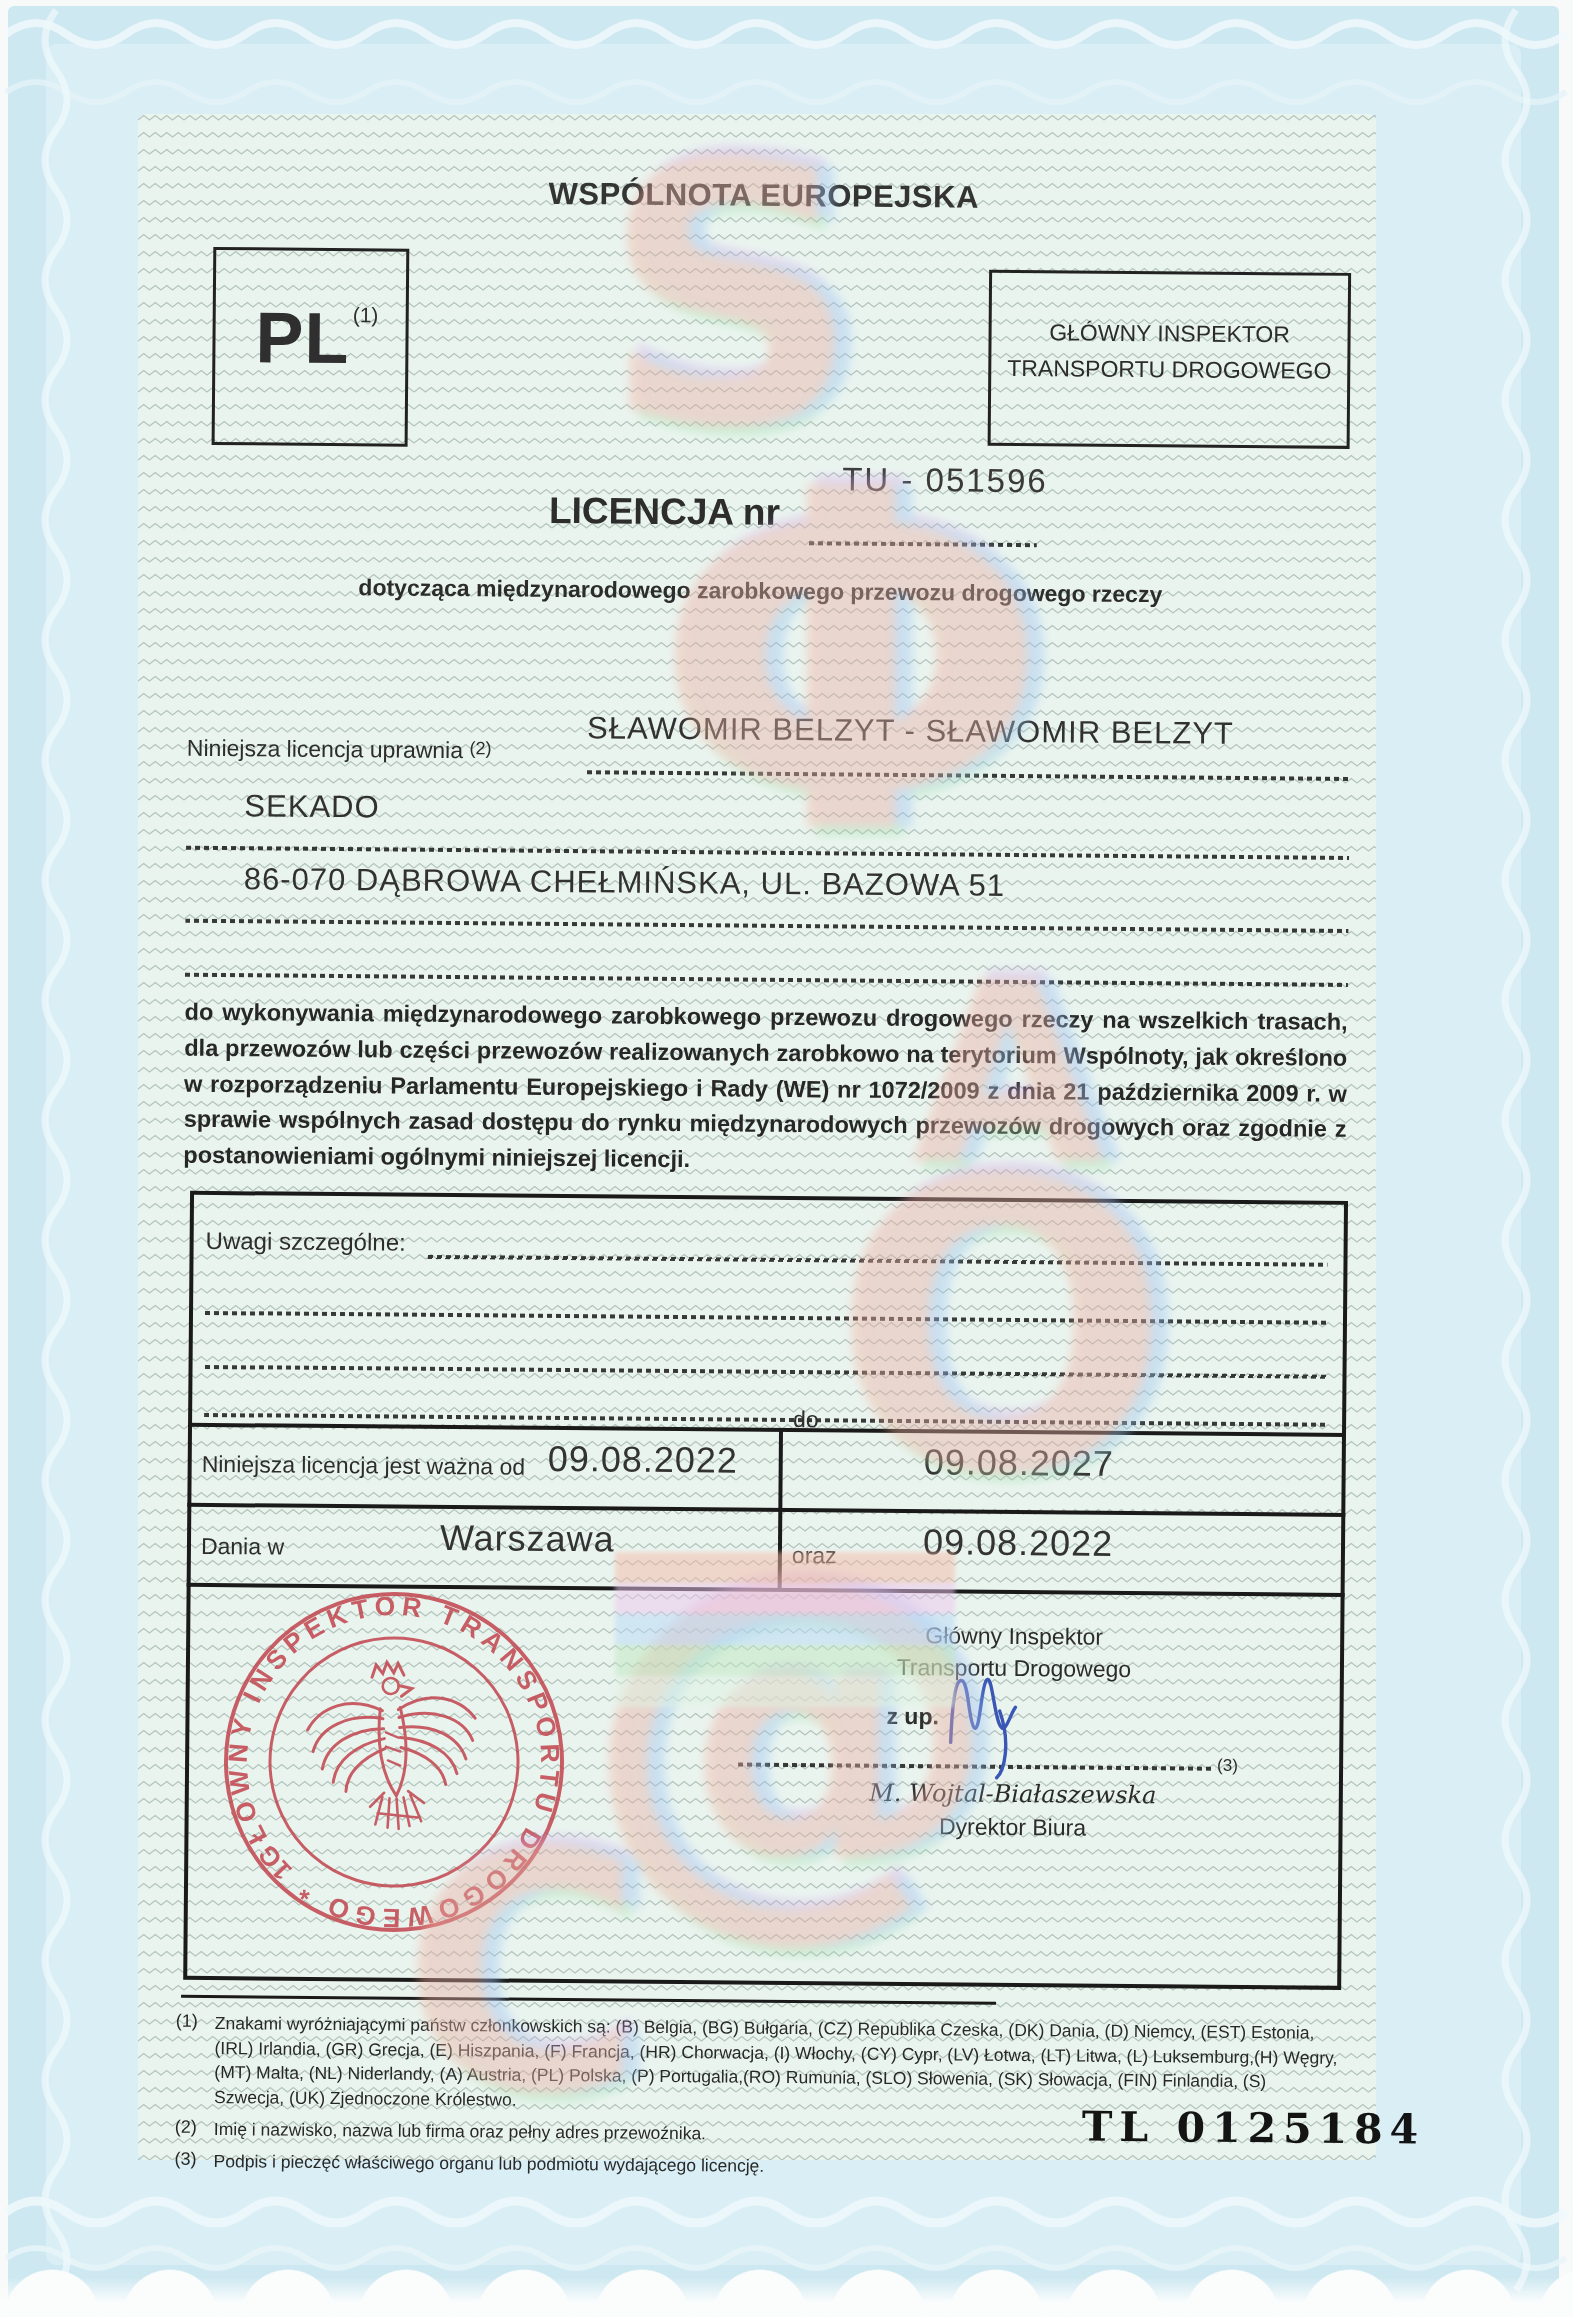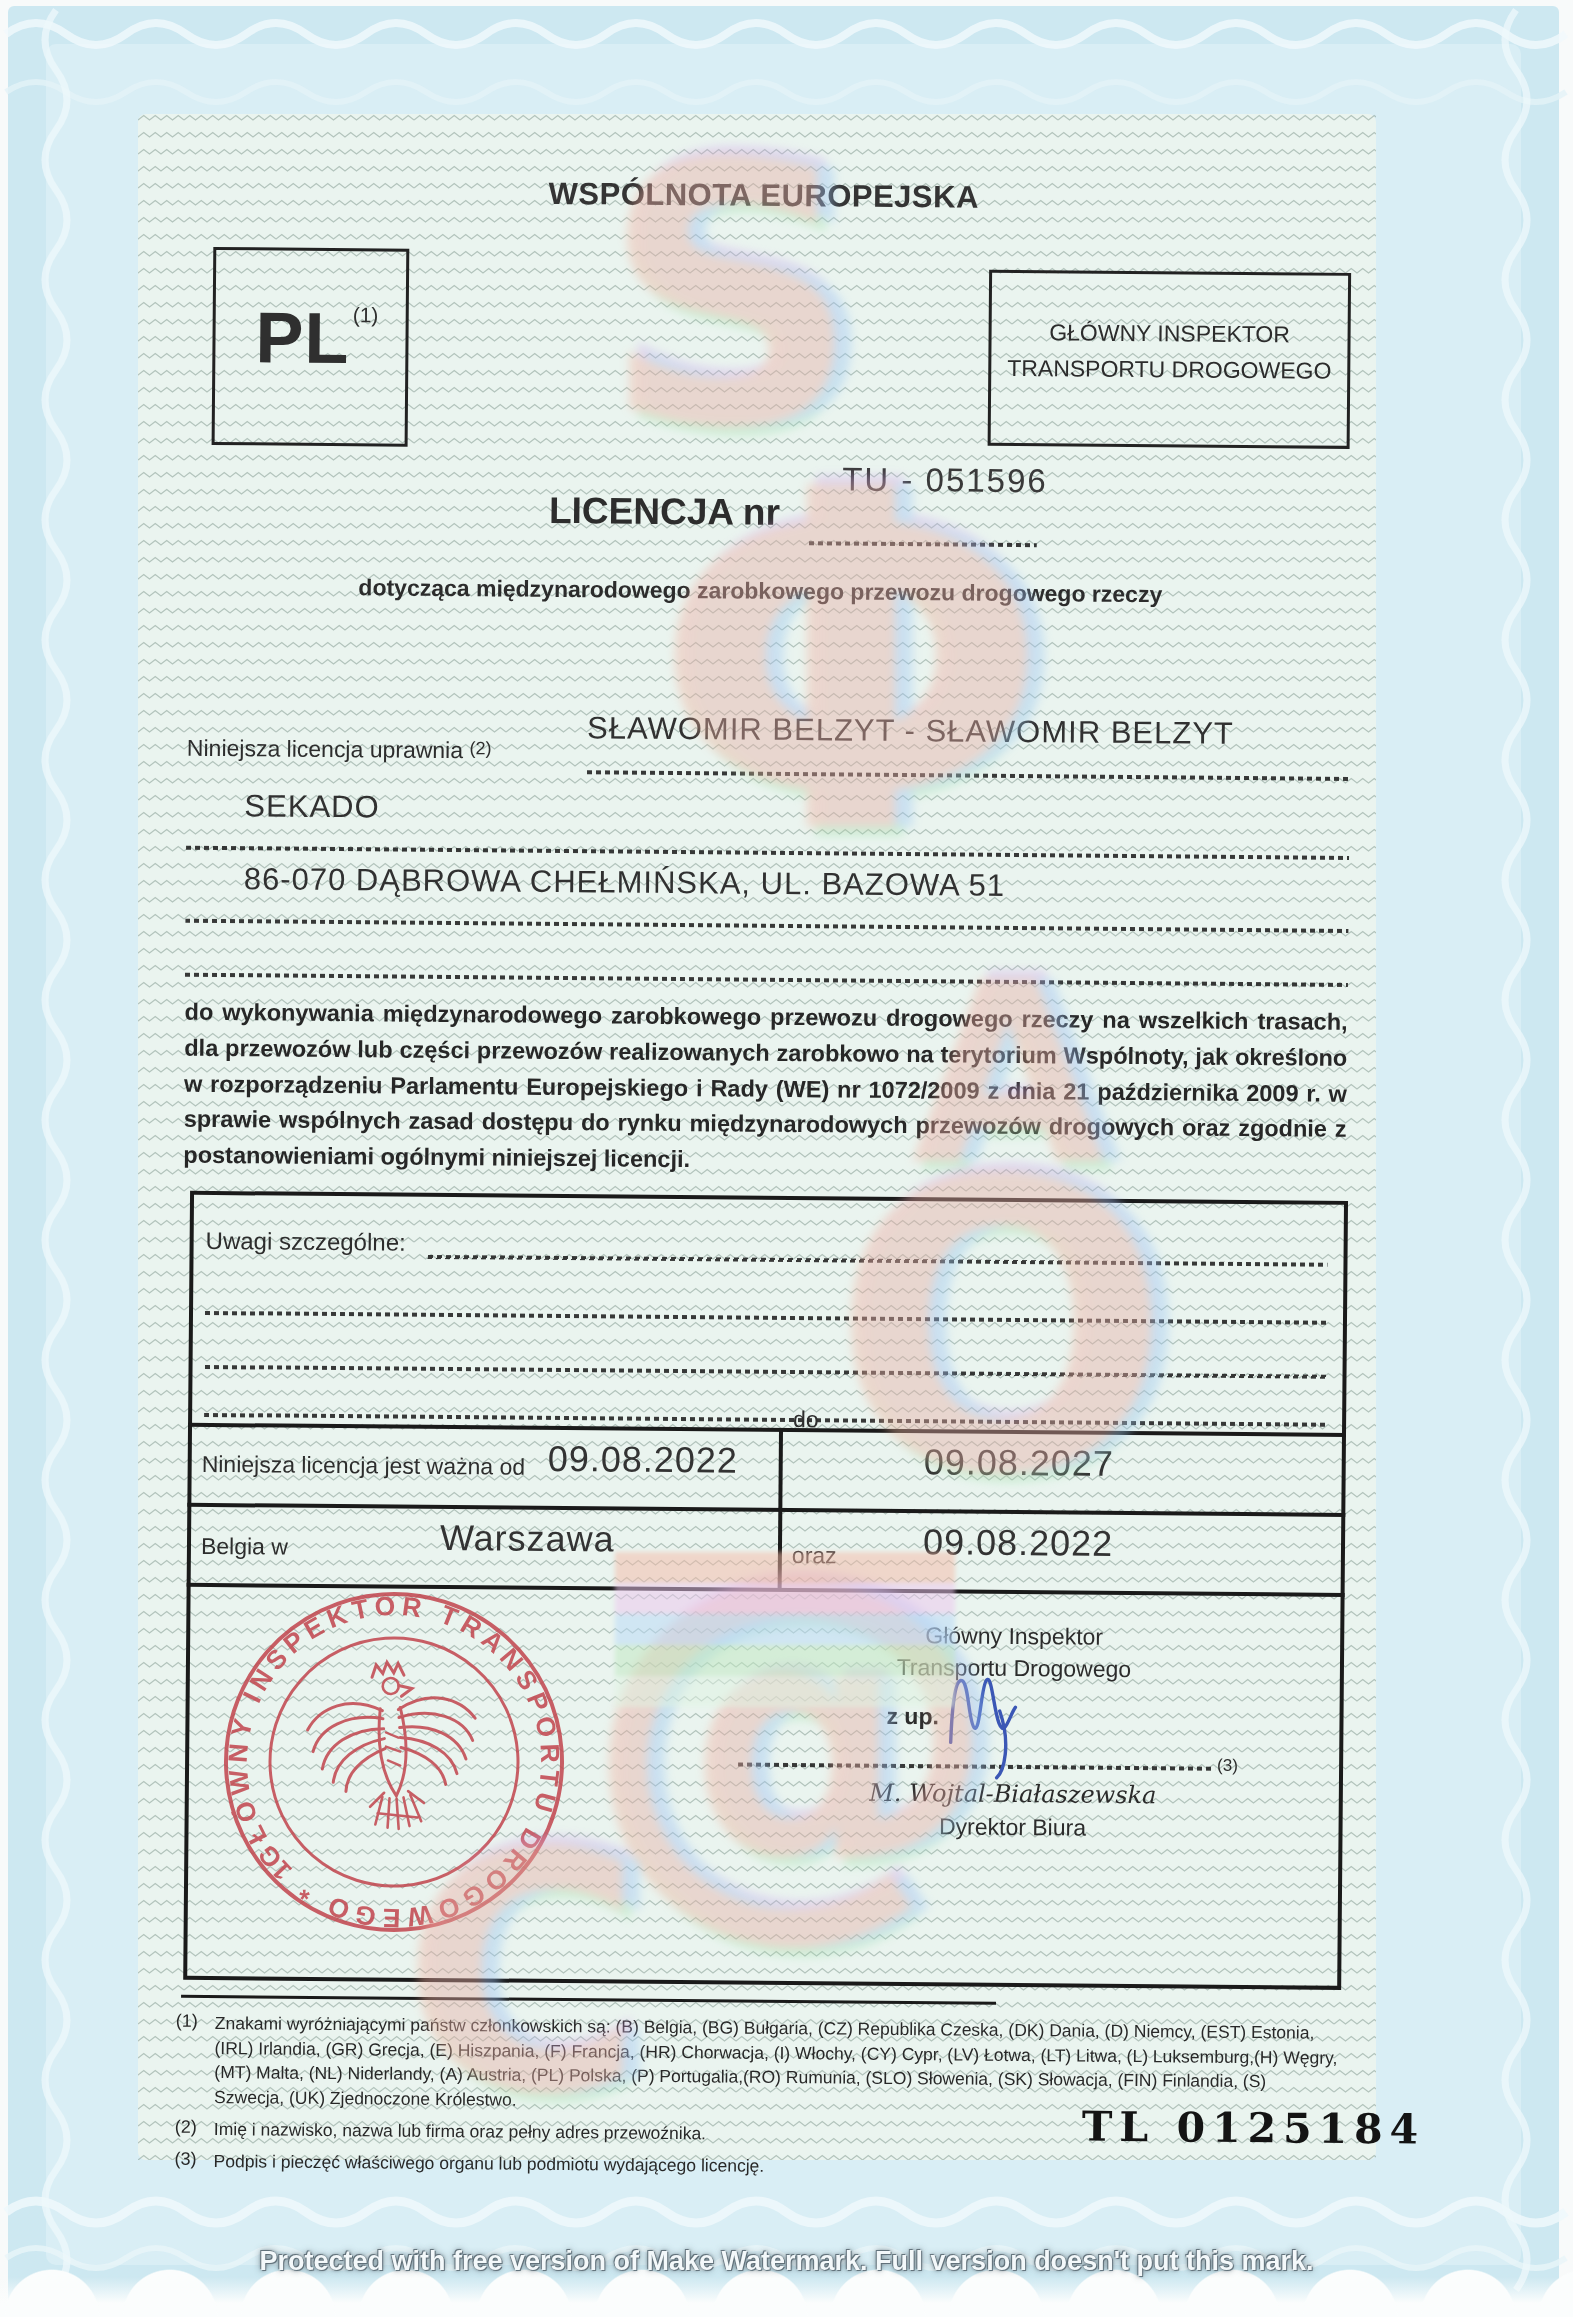--- a/index.html
+++ b/index.html
@@ -126,21 +126,21 @@
     <div class="abs dotted" style="left:430px;top:1258px;width:900px;"></div>
     <div class="abs dotted" style="left:208px;top:1316px;width:1122px;"></div>
     <div class="abs dotted" style="left:208px;top:1370px;width:1122px;"></div>
     <div class="abs dotted" style="left:208px;top:1418px;width:1122px;"></div>
 
     <div class="abs label-sm" style="left:206px;top:1456px;">Niniejsza licencja jest ważna od</div>
     <div class="abs value-xl" style="left:552px;top:1440px;">09.08.2022</div>
     <div class="abs label-sm" style="left:797px;top:1406px;">do</div>
     <div class="abs value-xl" style="left:928px;top:1440px;">09.08.2027</div>
 
-    <div class="abs label-sm" style="left:206px;top:1538px;">Belgia w</div>
+    <div class="abs label-sm" style="left:206px;top:1538px;">Dania w</div>
     <div class="abs value-xl" style="left:445px;top:1520px;">Warszawa</div>
     <div class="abs label-sm" style="left:797px;top:1542px;">oraz</div>
     <div class="abs value-xl" style="left:928px;top:1520px;">09.08.2022</div>
 
     <div class="abs sig-office" style="left:860px;top:1618px;width:320px;">
       <div>Główny Inspektor</div>
       <div>Transportu Drogowego</div>
     </div>
     <div class="abs label-sm" style="left:893px;top:1702px;font-weight:bold;">z up.</div>
     <div class="abs dotted" style="left:745px;top:1763px;width:477px;"></div>
@@ -198,16 +198,15 @@
   </svg>
 
   <span class="wm" style="left:610px;top:118px;font-size:360px;">S</span>
   <span class="wm" style="left:660px;top:430px;font-size:470px;">Φ</span>
   <span class="wm" style="left:920px;top:950px;font-size:250px;">A</span>
   <span class="wm" style="left:840px;top:1130px;font-size:400px;">O</span>
   <span class="wm" style="left:590px;top:1520px;font-size:420px;">@</span>
   <span class="wm" style="left:410px;top:1810px;font-size:330px;">C</span>
   <div class="wm-stripes"></div>
 
-  <div class="protect-text">Protected with free version of Make Watermark. Full version doesn't put this mark.</div>
   <div class="bottom-scallop"></div>
 
 </div>
 
 </body></html>

